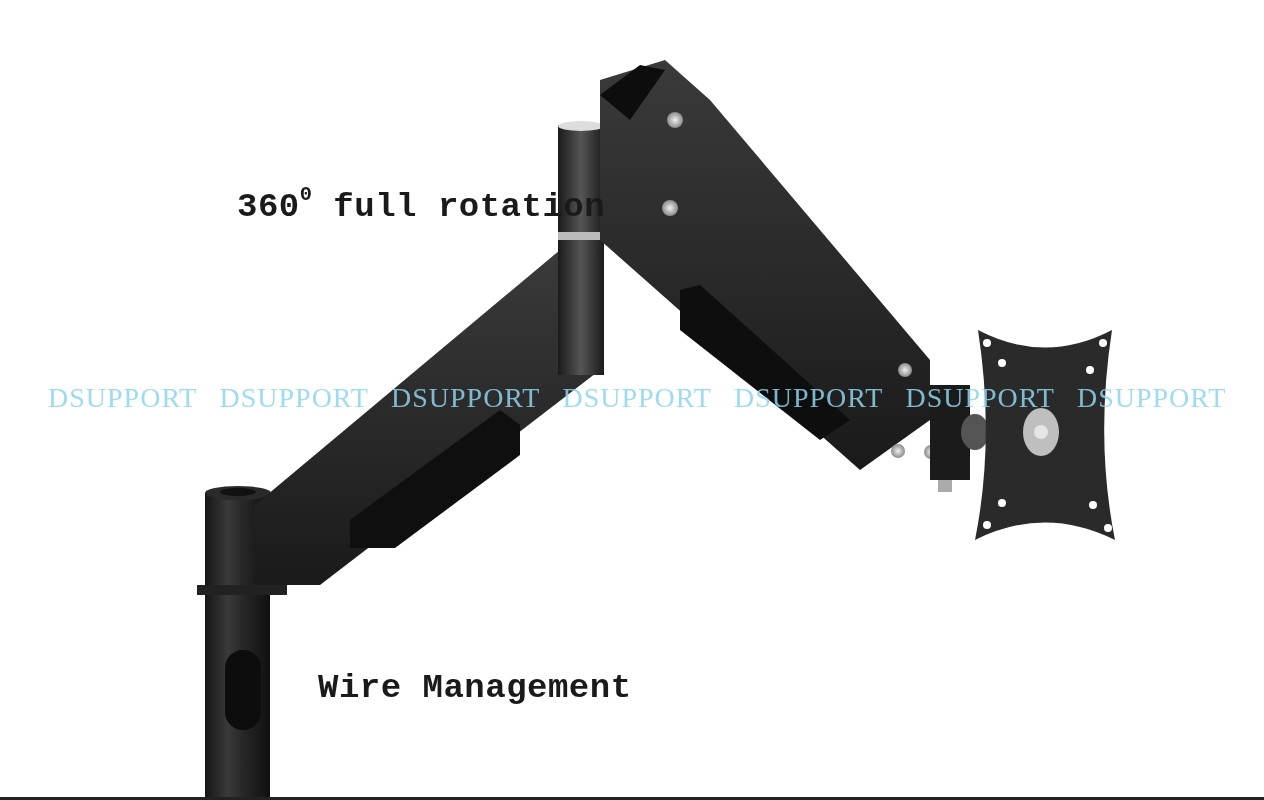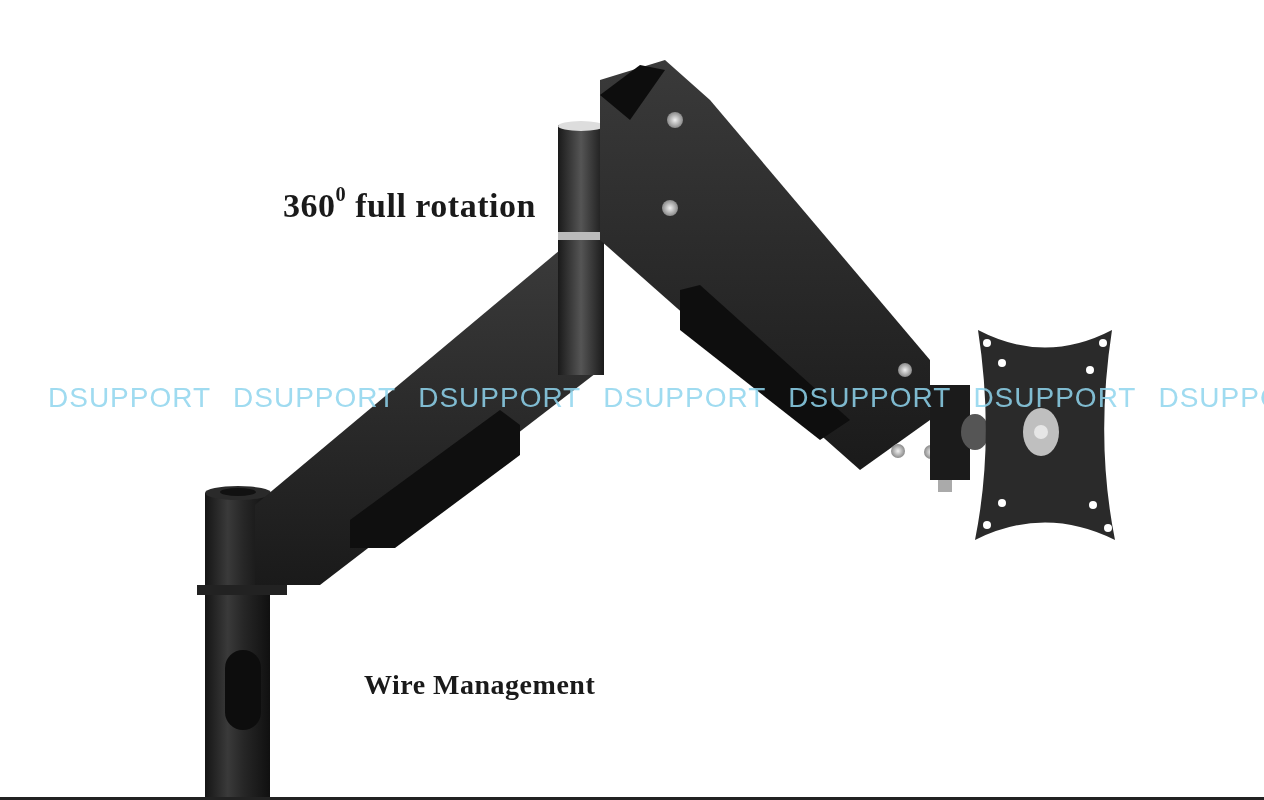--- a/index.html
+++ b/index.html
@@ -5,35 +5,34 @@
   html, body { margin: 0; padding: 0; }
   body {
     width: 1264px; height: 800px; overflow: hidden;
     background: #ffffff; position: relative;
     font-family: "DejaVu Sans", sans-serif;
   }
   .stage { position: absolute; inset: 0; }
   svg.product { position: absolute; left: 0; top: 0; }
   .label {
     position: absolute; color: #1a1a1a; font-weight: bold;
-    font-family: Liberation Serif, serif; letter-spacing: 0.5px;
+    font-family: Liberation Mono, monospace; letter-spacing: 0.5px;
     white-space: nowrap;
-    margin-left: 46px;
   }
   .label sup { font-size: 0.6em; vertical-align: 0.8em; font-weight: bold; }
   .lbl-rotation { left: 237px; top: 183px; font-size: 34px; }
   .lbl-gas { left: 573px; top: 476px; font-size: 33px; }
-  .lbl-wire { left: 318px; top: 669px; font-size: 28px; }
+  .lbl-wire { left: 318px; top: 669px; font-size: 34px; }
   .watermark-row {
     position: absolute; left: 48px; top: 382px; height: 36px;
     display: flex; gap: 22px; pointer-events: none;
   }
   .wm {
     color: #8fd5ee; opacity: 0.85; font-size: 28px; letter-spacing: 1px;
-    font-family: Liberation Sans, sans-serif; font-weight: normal;
+    font-family: Liberation Serif, serif; font-weight: normal;
     white-space: nowrap;
   }
   .bottom-line { position: absolute; left: 0; top: 797px; width: 1264px; height: 3px; background: #222; }
 </style>
 </head>
 <body>
 
 <div class="stage">
   <svg class="product" width="1264" height="800" viewBox="0 0 1264 800">
     <defs>

